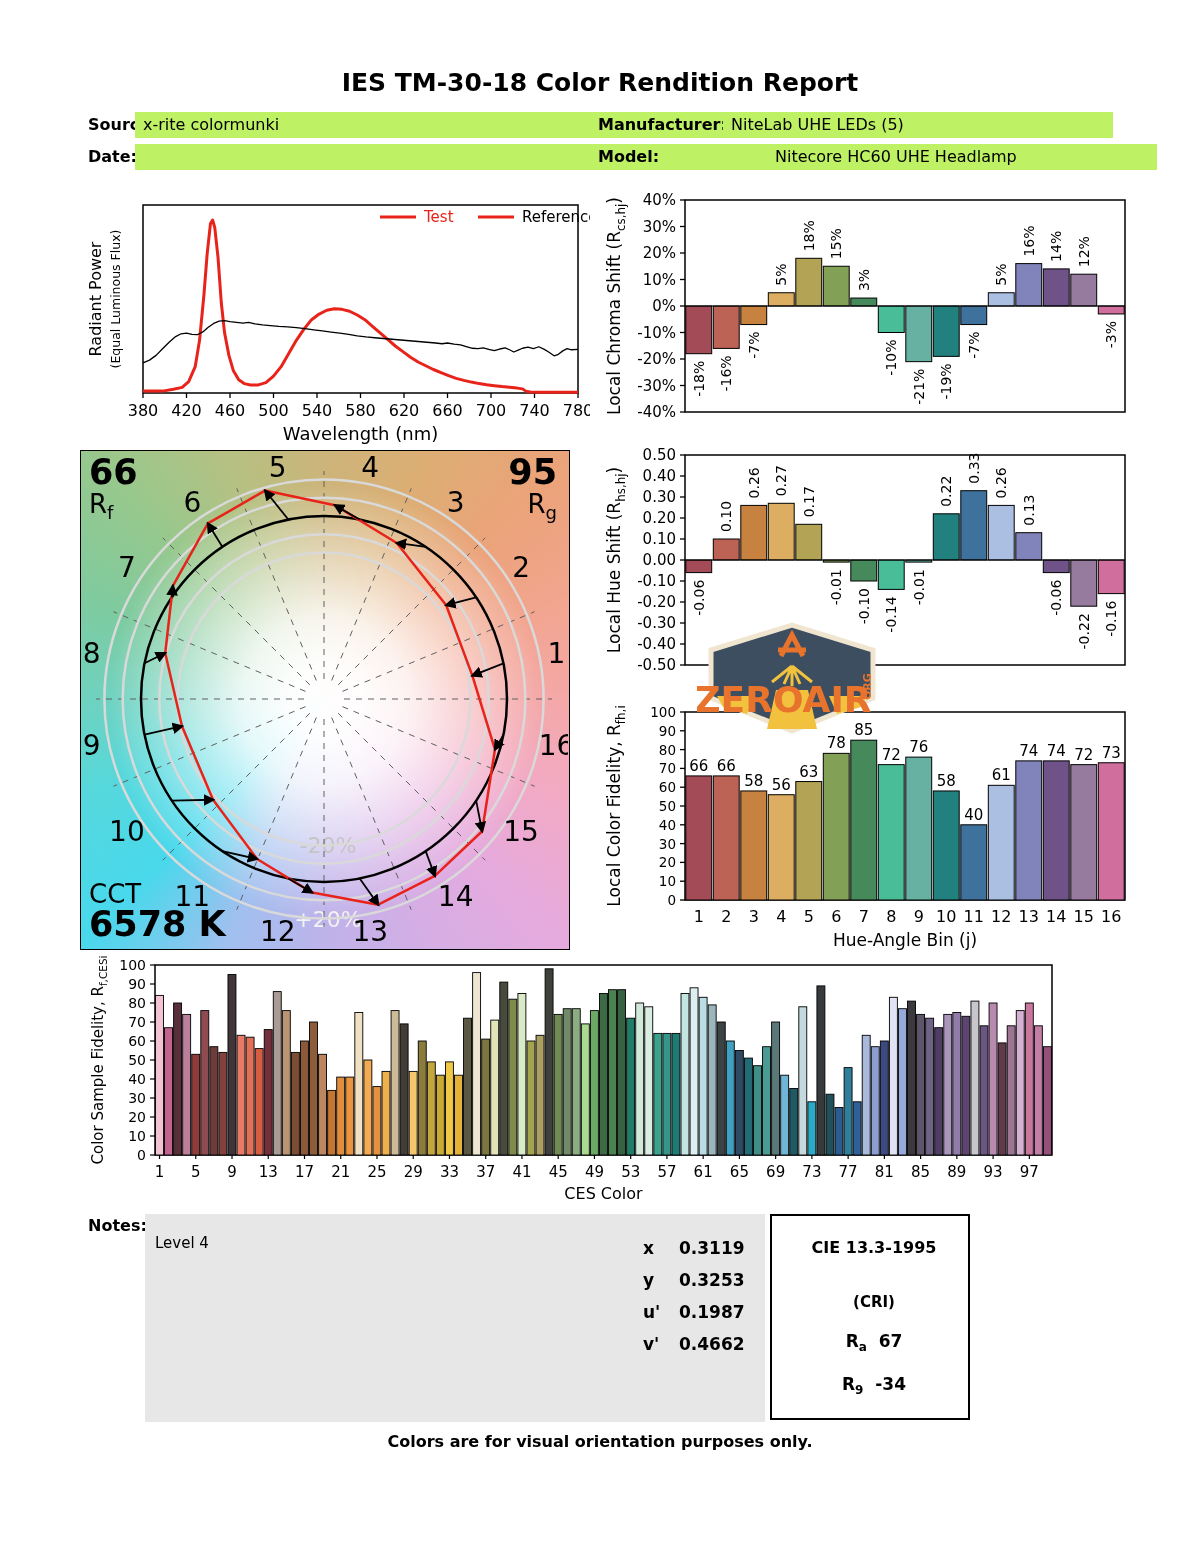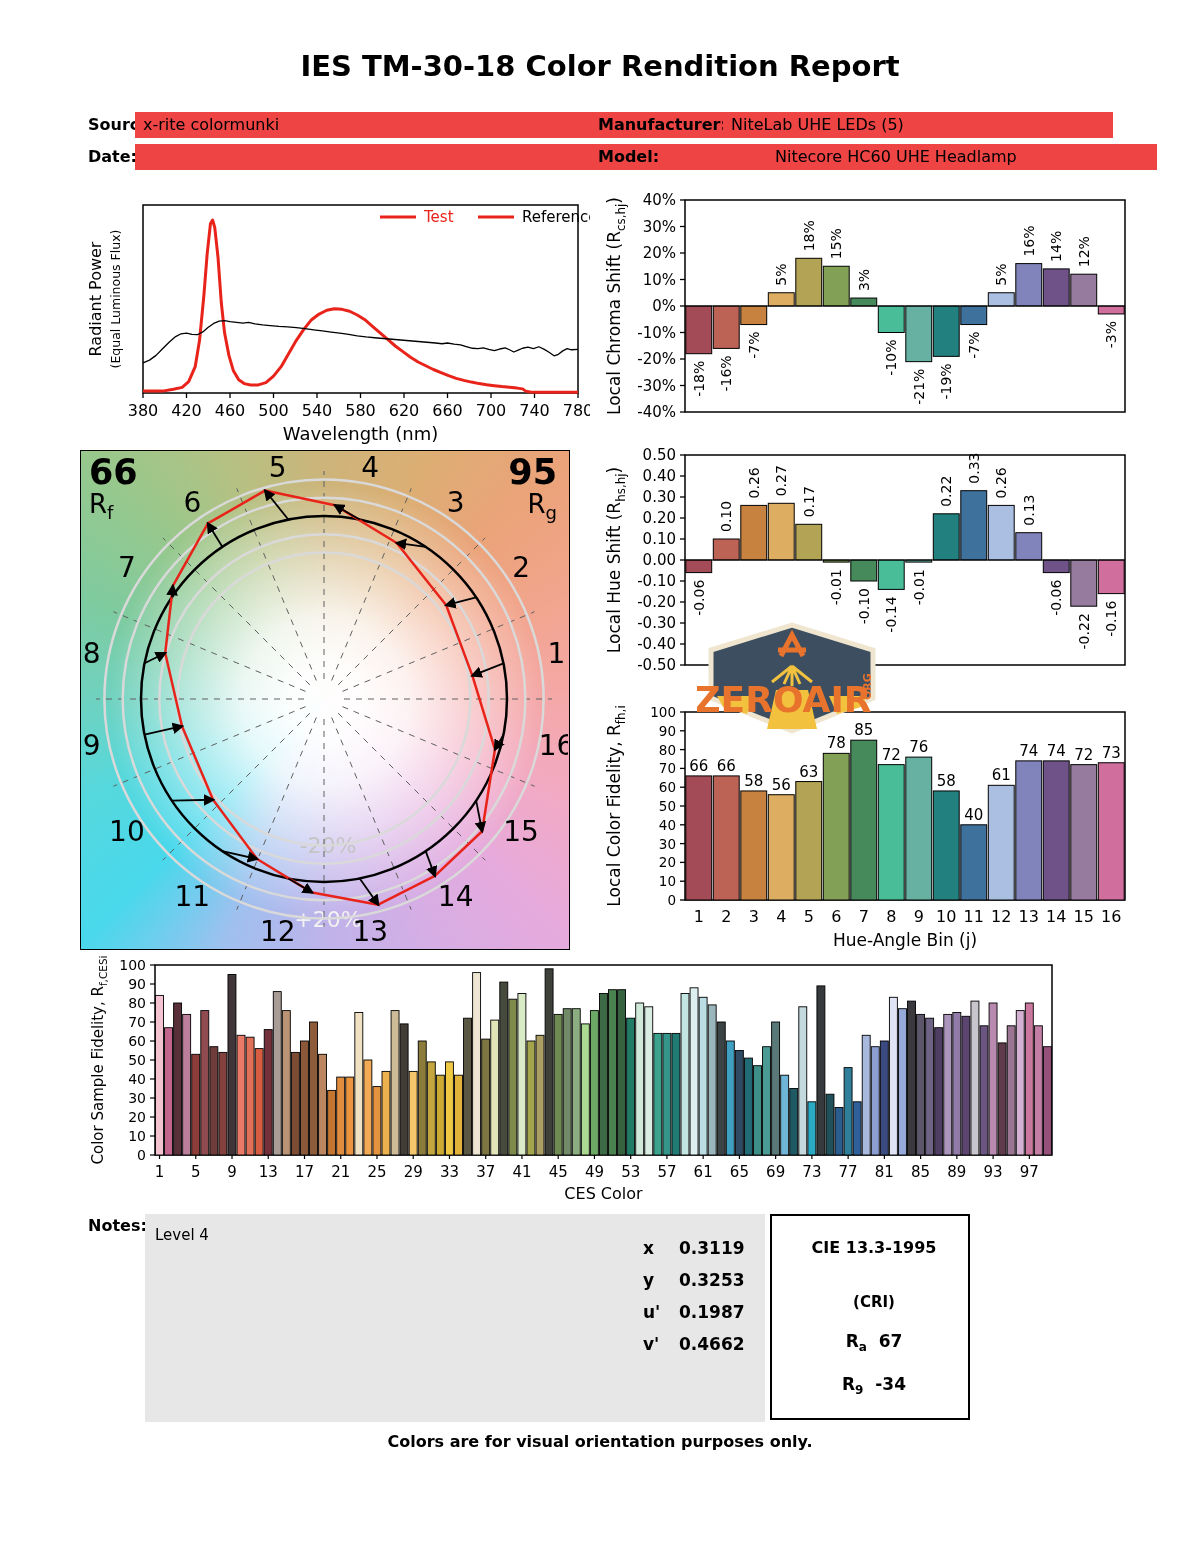--- a/index.html
+++ b/index.html
@@ -1,35 +1,35 @@
 <!DOCTYPE html>
 <html><head>
 <meta charset="utf-8">
 <style>
   html,body{margin:0;padding:0;background:#fff;}
   body{width:1200px;height:1550px;position:relative;font-family:"DejaVu Sans","Liberation Sans",sans-serif;color:#000;}
   .abs{position:absolute;}
-  .title{left:0;top:49px;width:1200px;text-align:center;font-size:29px;font-weight:bold;}
+  .title{left:0;top:68px;width:1200px;text-align:center;font-size:25px;font-weight:bold;}
   .flabel{font-size:16px;font-weight:bold;line-height:26px;}
-  .fbox{background:#ef4444;height:26px;font-size:16px;line-height:26px;padding-left:8px;box-sizing:border-box;overflow:hidden;}
+  .fbox{background:#bef264;height:26px;font-size:16px;line-height:26px;padding-left:8px;box-sizing:border-box;overflow:hidden;}
   .cvg{left:80px;top:450px;width:490px;height:500px;border:1.5px solid #000;box-sizing:border-box;
     background:
       radial-gradient(circle at 50% 50%, rgba(255,255,255,0.98) 10%, rgba(255,255,255,0.85) 24%, rgba(255,255,255,0) 62%),
       conic-gradient(from 0deg at 50% 50%, #cdb47a 0deg, #dcae74 22.5deg, #eba379 45deg, #f2a58f 67.5deg, #f4a8a8 90deg,
         #f2aac4 112.5deg, #e6aadd 135deg, #d4aee5 157.5deg, #beb3ea 180deg, #9fc0ef 202.5deg, #49d8ec 225deg,
         #55d8dd 247.5deg, #6fd2c0 270deg, #7ecba0 292.5deg, #96c88d 315deg, #b5c183 337.5deg, #cdb47a 360deg);}
   .cvg svg{position:absolute;left:0;top:0;}
   .corner{position:absolute;line-height:1.02;}
   .corner .big{font-size:35px;font-weight:bold;}
   .corner .small{font-size:26px;}
   .corner sub{font-size:18px;}
   .tl{left:8px;top:4px;} .tr{right:12px;top:4px;text-align:right;}
   .bl{left:8px;bottom:6px;} .br{right:12px;bottom:6px;text-align:right;}
   .notes-label{font-size:16px;font-weight:bold;}
-  .notes-box{left:145px;top:1214px;width:620px;height:208px;background:#e7e7e7;font-size:15px;padding:12px 10px;box-sizing:border-box;}
+  .notes-box{left:145px;top:1214px;width:620px;height:208px;background:#e7e7e7;font-size:15px;padding:20px 10px;box-sizing:border-box;}
   .chrow{position:absolute;font-size:17px;font-weight:bold;}
   .chrow .val{position:absolute;left:36px;top:0;}
   .ciebox{left:770px;top:1214px;width:200px;height:206px;border:2px solid #000;box-sizing:border-box;text-align:center;padding-left:8px;}
   .ciebox .t{margin-top:22px;font-size:16px;font-weight:bold;}
   .ciebox .s{margin-top:36px;font-size:15px;font-weight:bold;}
   .ciebox .r{margin-top:20px;font-size:17px;font-weight:bold;}
   .ciebox sub{font-size:12px;}
   .footer{left:0;top:1432px;width:1200px;text-align:center;font-size:16px;font-weight:bold;}
   .logo{left:697px;top:620px;width:190px;height:115px;z-index:6;}
 </style>
@@ -513,20 +513,24 @@
       <text x="475.4461114555656" y="304.2364063178225" text-anchor="middle" font-size="28" fill="#000" font-family="DejaVu Sans, sans-serif">16</text>
     </svg>
   <div class="corner tl">
     <div class="big">66</div>
     <div class="small"><span>R</span><sub>f</sub></div>
   </div>
   <div class="corner tr">
     <div class="big">95</div>
     <div class="small"><span>R</span><sub>g</sub></div>
   </div>
+  <div class="corner bl">
+    <div class="small">CCT</div>
+    <div class="big">6578 K</div>
+  </div>
 </div>
 
 <div class="abs logo">
   <svg width="190" height="115" viewBox="0 0 190 115">
     <path d="M14,30 L95,5 L176,30 L176,78 L95,111 L14,78 Z" fill="#3d4e61" stroke="#f0e6cf" stroke-width="5"></path>
     <polygon points="20,76 58,76 50,94 26,87" fill="#f2c23e"></polygon>
     <polygon points="132,76 170,76 164,87 140,94" fill="#f2c23e"></polygon>
     <polygon points="79,70 111,70 120,109 70,109" fill="#f2c23e"></polygon>
     <path d="M84,36 L95,15 L106,36 M81,30 L109,30" stroke="#e8732c" stroke-width="5" fill="none"></path>
     <path d="M95,46 L75,62 M95,46 L87,64 M95,46 L95,66 M95,46 L103,64 M95,46 L115,62" stroke="#f2c23e" stroke-width="3"></path>

